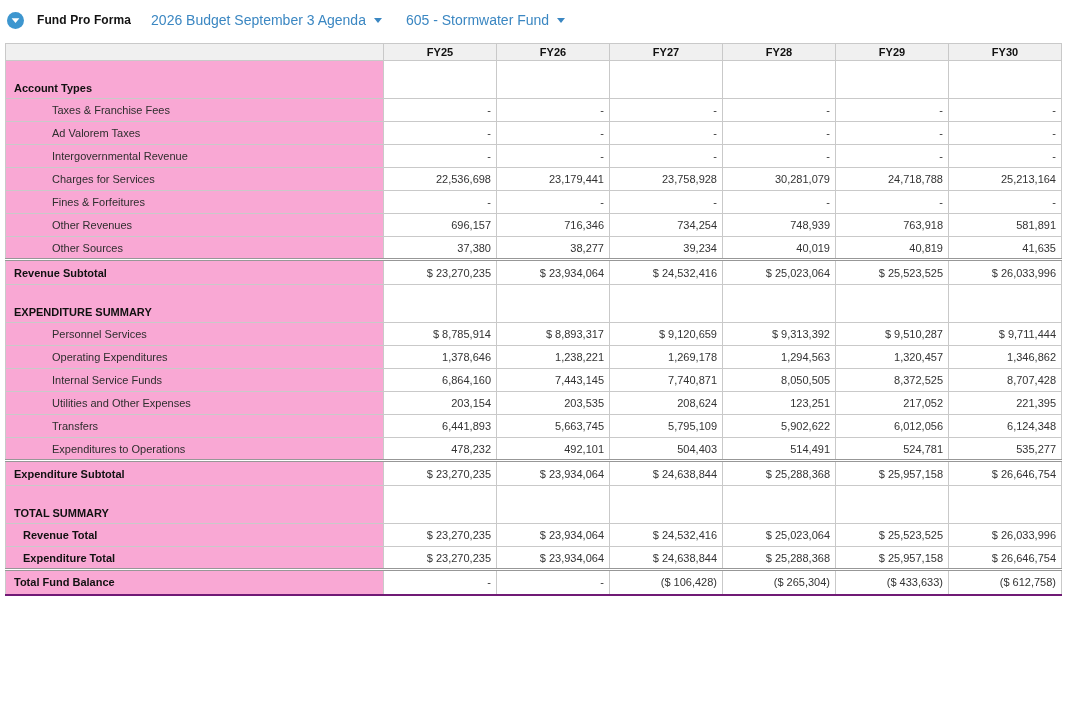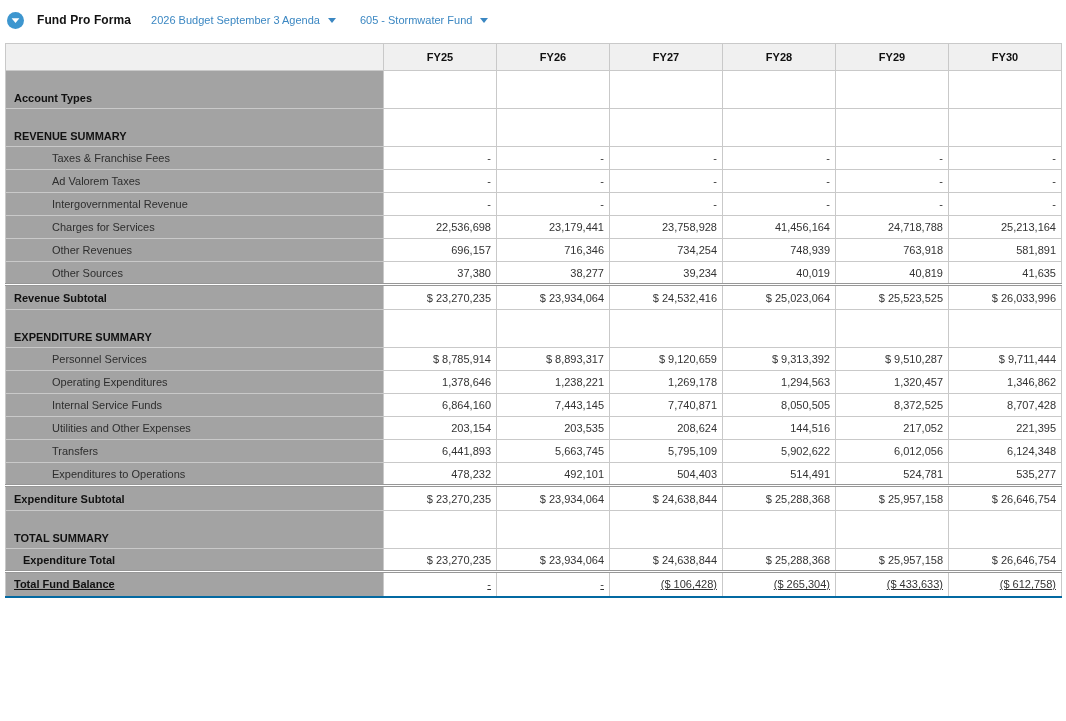--- a/index.html
+++ b/index.html
@@ -25,21 +25,21 @@
     font-size: 12px;
     font-weight: bold;
     color: #121212;
     margin-right: 20px;
     letter-spacing: 0.1px;
   }
   .dropdown {
     display: inline-flex;
     align-items: center;
     color: #3b87c2;
-    font-size: 11px;
+    font-size: 14px;
     margin-right: 24px;
     cursor: pointer;
     white-space: nowrap;
   }
   .caret {
     margin-left: 8px;
     width: 0; height: 0;
     border-left: 4px solid transparent;
     border-right: 4px solid transparent;
     border-top: 5px solid #3b87c2;
@@ -58,25 +58,25 @@
     border: 1px solid #c9c9c9;
     font-size: 11px;
     white-space: nowrap;
     overflow: hidden;
     color: #222;
   }
   thead th {
     background: #f0f0f0;
     font-weight: bold;
     text-align: center;
-    height: 27px;
+    height: 17px;
     color: #111;
   }
   td.label-cell {
-    background: #a3a3a3;
+    background: #f9a8d4;
     text-align: left;
     padding-left: 8px;
     color: #111;
   }
   td.num-cell {
     text-align: right;
     padding-right: 5px;
     background: #ffffff;
     color: #333;
   }
@@ -84,21 +84,21 @@
   tr.item td.label-cell { padding-left: 46px; font-weight: normal; color: #2e2e2e; }
   tr.section td { height: 38px; vertical-align: bottom; }
   tr.section td.label-cell { font-weight: bold; padding-bottom: 4px; }
   tr.subtotal td, tr.grand td {
     border-top: 3px double #979797;
     height: 25px;
   }
   tr.subtotal td.label-cell, tr.grand td.label-cell { font-weight: bold; }
   tr.total td { height: 23px; }
   tr.total td.label-cell { font-weight: bold; padding-left: 17px; }
-  tr.grand td { border-bottom: 2px solid #0369a1; text-decoration: underline; }
+  tr.grand td { border-bottom: 2px solid #701a75; }
 </style>
 </head>
 <body>
 
 <div class="topbar">
   <span class="collapse-btn">
     <svg width="17" height="17" viewBox="0 0 17 17">
       <circle cx="8.5" cy="8.5" r="8.5" fill="#3d96cf"></circle>
       <path d="M4.6 6.3 L12.4 6.3 L8.5 10.9 Z" fill="#ffffff"></path>
     </svg>
@@ -138,29 +138,20 @@
   <tbody>
       <tr class="section">
         <td class="label-cell">Account Types</td>
         <td class="num-cell"></td>
         <td class="num-cell"></td>
         <td class="num-cell"></td>
         <td class="num-cell"></td>
         <td class="num-cell"></td>
         <td class="num-cell"></td>
       </tr>
-      <tr class="section">
-        <td class="label-cell">REVENUE SUMMARY</td>
-        <td class="num-cell"></td>
-        <td class="num-cell"></td>
-        <td class="num-cell"></td>
-        <td class="num-cell"></td>
-        <td class="num-cell"></td>
-        <td class="num-cell"></td>
-      </tr>
       <tr class="item">
         <td class="label-cell">Taxes &amp; Franchise Fees</td>
         <td class="num-cell">-</td>
         <td class="num-cell">-</td>
         <td class="num-cell">-</td>
         <td class="num-cell">-</td>
         <td class="num-cell">-</td>
         <td class="num-cell">-</td>
       </tr>
       <tr class="item">
@@ -179,23 +170,32 @@
         <td class="num-cell">-</td>
         <td class="num-cell">-</td>
         <td class="num-cell">-</td>
         <td class="num-cell">-</td>
       </tr>
       <tr class="item">
         <td class="label-cell">Charges for Services</td>
         <td class="num-cell">22,536,698</td>
         <td class="num-cell">23,179,441</td>
         <td class="num-cell">23,758,928</td>
-        <td class="num-cell">41,456,164</td>
+        <td class="num-cell">30,281,079</td>
         <td class="num-cell">24,718,788</td>
         <td class="num-cell">25,213,164</td>
+      </tr>
+      <tr class="item">
+        <td class="label-cell">Fines &amp; Forfeitures</td>
+        <td class="num-cell">-</td>
+        <td class="num-cell">-</td>
+        <td class="num-cell">-</td>
+        <td class="num-cell">-</td>
+        <td class="num-cell">-</td>
+        <td class="num-cell">-</td>
       </tr>
       <tr class="item">
         <td class="label-cell">Other Revenues</td>
         <td class="num-cell">696,157</td>
         <td class="num-cell">716,346</td>
         <td class="num-cell">734,254</td>
         <td class="num-cell">748,939</td>
         <td class="num-cell">763,918</td>
         <td class="num-cell">581,891</td>
       </tr>
@@ -251,21 +251,21 @@
         <td class="num-cell">7,740,871</td>
         <td class="num-cell">8,050,505</td>
         <td class="num-cell">8,372,525</td>
         <td class="num-cell">8,707,428</td>
       </tr>
       <tr class="item">
         <td class="label-cell">Utilities and Other Expenses</td>
         <td class="num-cell">203,154</td>
         <td class="num-cell">203,535</td>
         <td class="num-cell">208,624</td>
-        <td class="num-cell">144,516</td>
+        <td class="num-cell">123,251</td>
         <td class="num-cell">217,052</td>
         <td class="num-cell">221,395</td>
       </tr>
       <tr class="item">
         <td class="label-cell">Transfers</td>
         <td class="num-cell">6,441,893</td>
         <td class="num-cell">5,663,745</td>
         <td class="num-cell">5,795,109</td>
         <td class="num-cell">5,902,622</td>
         <td class="num-cell">6,012,056</td>
@@ -292,20 +292,29 @@
       <tr class="section">
         <td class="label-cell">TOTAL SUMMARY</td>
         <td class="num-cell"></td>
         <td class="num-cell"></td>
         <td class="num-cell"></td>
         <td class="num-cell"></td>
         <td class="num-cell"></td>
         <td class="num-cell"></td>
       </tr>
       <tr class="total">
+        <td class="label-cell">Revenue Total</td>
+        <td class="num-cell">$ 23,270,235</td>
+        <td class="num-cell">$ 23,934,064</td>
+        <td class="num-cell">$ 24,532,416</td>
+        <td class="num-cell">$ 25,023,064</td>
+        <td class="num-cell">$ 25,523,525</td>
+        <td class="num-cell">$ 26,033,996</td>
+      </tr>
+      <tr class="total">
         <td class="label-cell">Expenditure Total</td>
         <td class="num-cell">$ 23,270,235</td>
         <td class="num-cell">$ 23,934,064</td>
         <td class="num-cell">$ 24,638,844</td>
         <td class="num-cell">$ 25,288,368</td>
         <td class="num-cell">$ 25,957,158</td>
         <td class="num-cell">$ 26,646,754</td>
       </tr>
       <tr class="grand">
         <td class="label-cell">Total Fund Balance</td>

